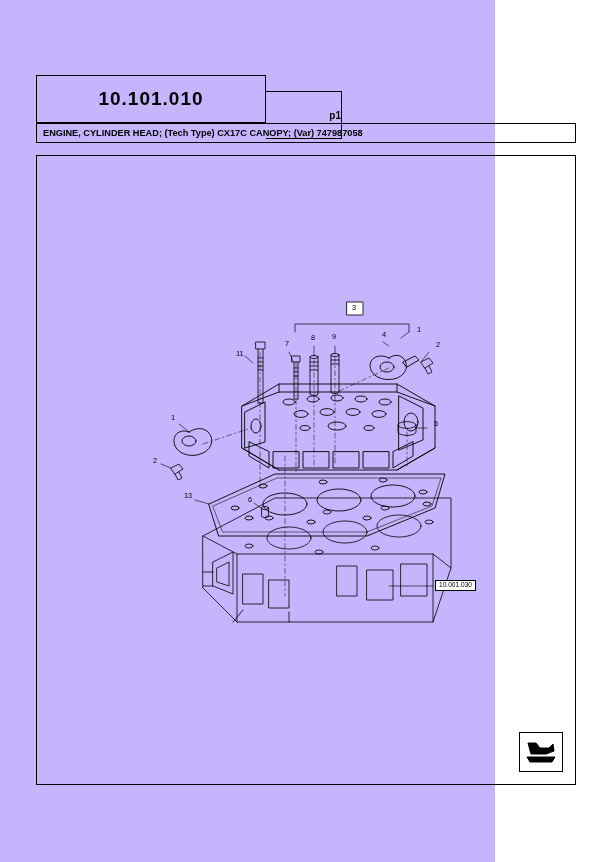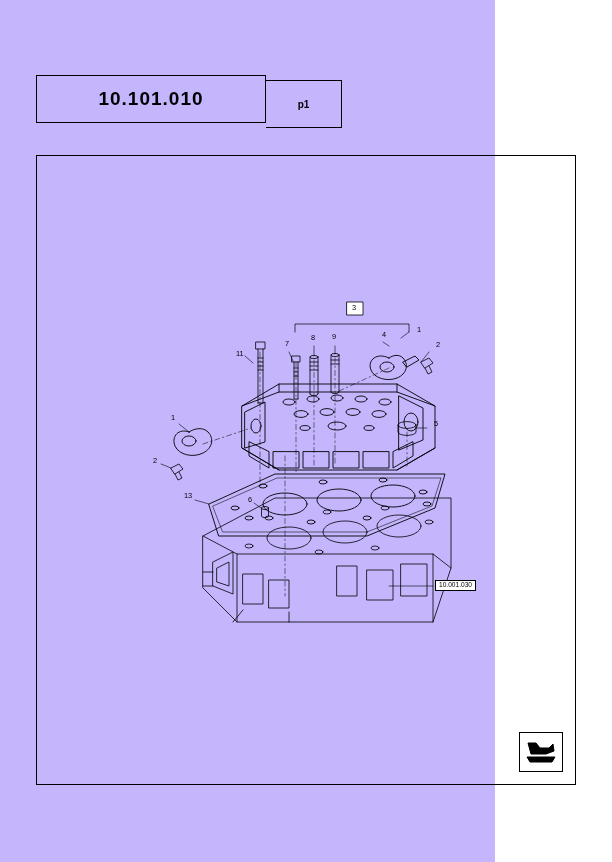--- a/index.html
+++ b/index.html
@@ -41,29 +41,29 @@
     justify-content: center;
   }
   .code-box .code-text {
     font-size: 19px;
     font-weight: bold;
     letter-spacing: 1px;
   }
   .page-box {
     position: absolute;
     left: 230px;
-    top: 5px;
+    top: 16px;
     width: 76px;
     height: 48px;
     border: 1.2px solid #000;
     border-left: none;
     box-sizing: border-box;
     display: flex;
     align-items: center;
-    justify-content: center;
+    justify-content: flex-end;
   }
   .page-box .page-text {
     font-size: 10px;
     font-weight: bold;
   }
   .title-bar {
     position: absolute;
     left: 0;
     top: 48px;
     width: 540px;
@@ -129,20 +129,23 @@
 <body>
 
 <div class="page">
 
   <div class="header-block">
     <div class="code-box">
       <span class="code-text">10.101.010</span>
     </div>
     <div class="page-box">
       <span class="page-text">p1</span>
+    </div>
+    <div class="title-bar">
+      <span class="title-text">ENGINE, CYLINDER HEAD; (Tech Type) CX17C CANOPY; (Var) 747987058</span>
     </div>
   </div>
 
   <div class="drawing-frame">
 
     <svg class="drawing-svg" width="538" height="628" viewBox="0 0 538 628">
       <g fill="none" stroke="#000" stroke-width="0.8" stroke-linejoin="round" stroke-linecap="round">
 
         <path d="M258 176 L258 168 L372 168 L372 176" stroke-width="0.7"></path>
         <rect x="310" y="146" width="16" height="13" fill="#fff" stroke-width="0.8"></rect>

